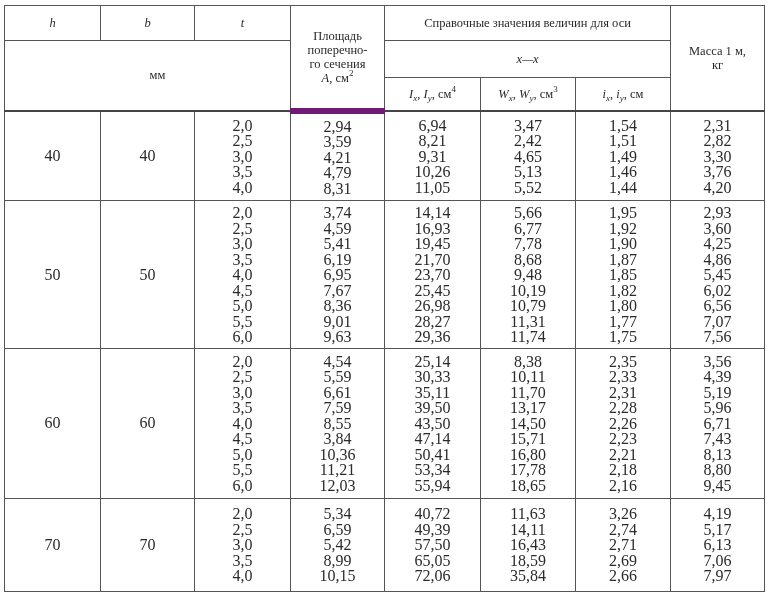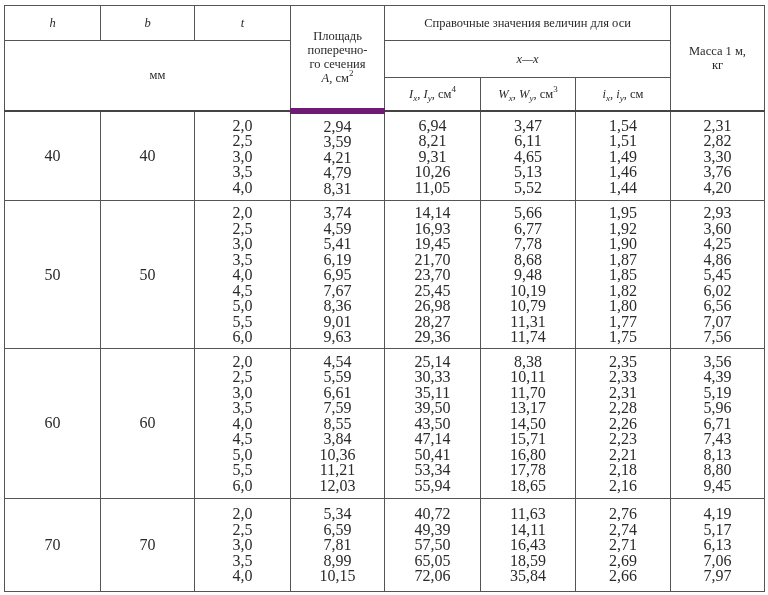--- a/index.html
+++ b/index.html
@@ -92,21 +92,21 @@
             <span>6,94</span>
             <span>8,21</span>
             <span>9,31</span>
             <span>10,26</span>
             <span>11,05</span>
           </span>
         </td>
         <td>
           <span class="stack">
             <span>3,47</span>
-            <span>6,11</span>
+            <span>2,42</span>
             <span>4,65</span>
             <span>5,13</span>
             <span>5,52</span>
           </span>
         </td>
         <td>
           <span class="stack">
             <span>1,54</span>
             <span>1,51</span>
             <span>1,49</span>
@@ -297,21 +297,21 @@
             <span>2,5</span>
             <span>3,0</span>
             <span>3,5</span>
             <span>4,0</span>
           </span>
         </td>
         <td>
           <span class="stack">
             <span>5,34</span>
             <span>6,59</span>
-            <span>7,81</span>
+            <span>5,42</span>
             <span>8,99</span>
             <span>10,15</span>
           </span>
         </td>
         <td>
           <span class="stack">
             <span>40,72</span>
             <span>49,39</span>
             <span>57,50</span>
             <span>65,05</span>
@@ -322,21 +322,21 @@
           <span class="stack">
             <span>11,63</span>
             <span>14,11</span>
             <span>16,43</span>
             <span>18,59</span>
             <span>35,84</span>
           </span>
         </td>
         <td>
           <span class="stack">
-            <span>2,76</span>
+            <span>3,26</span>
             <span>2,74</span>
             <span>2,71</span>
             <span>2,69</span>
             <span>2,66</span>
           </span>
         </td>
         <td>
           <span class="stack">
             <span>4,19</span>
             <span>5,17</span>

